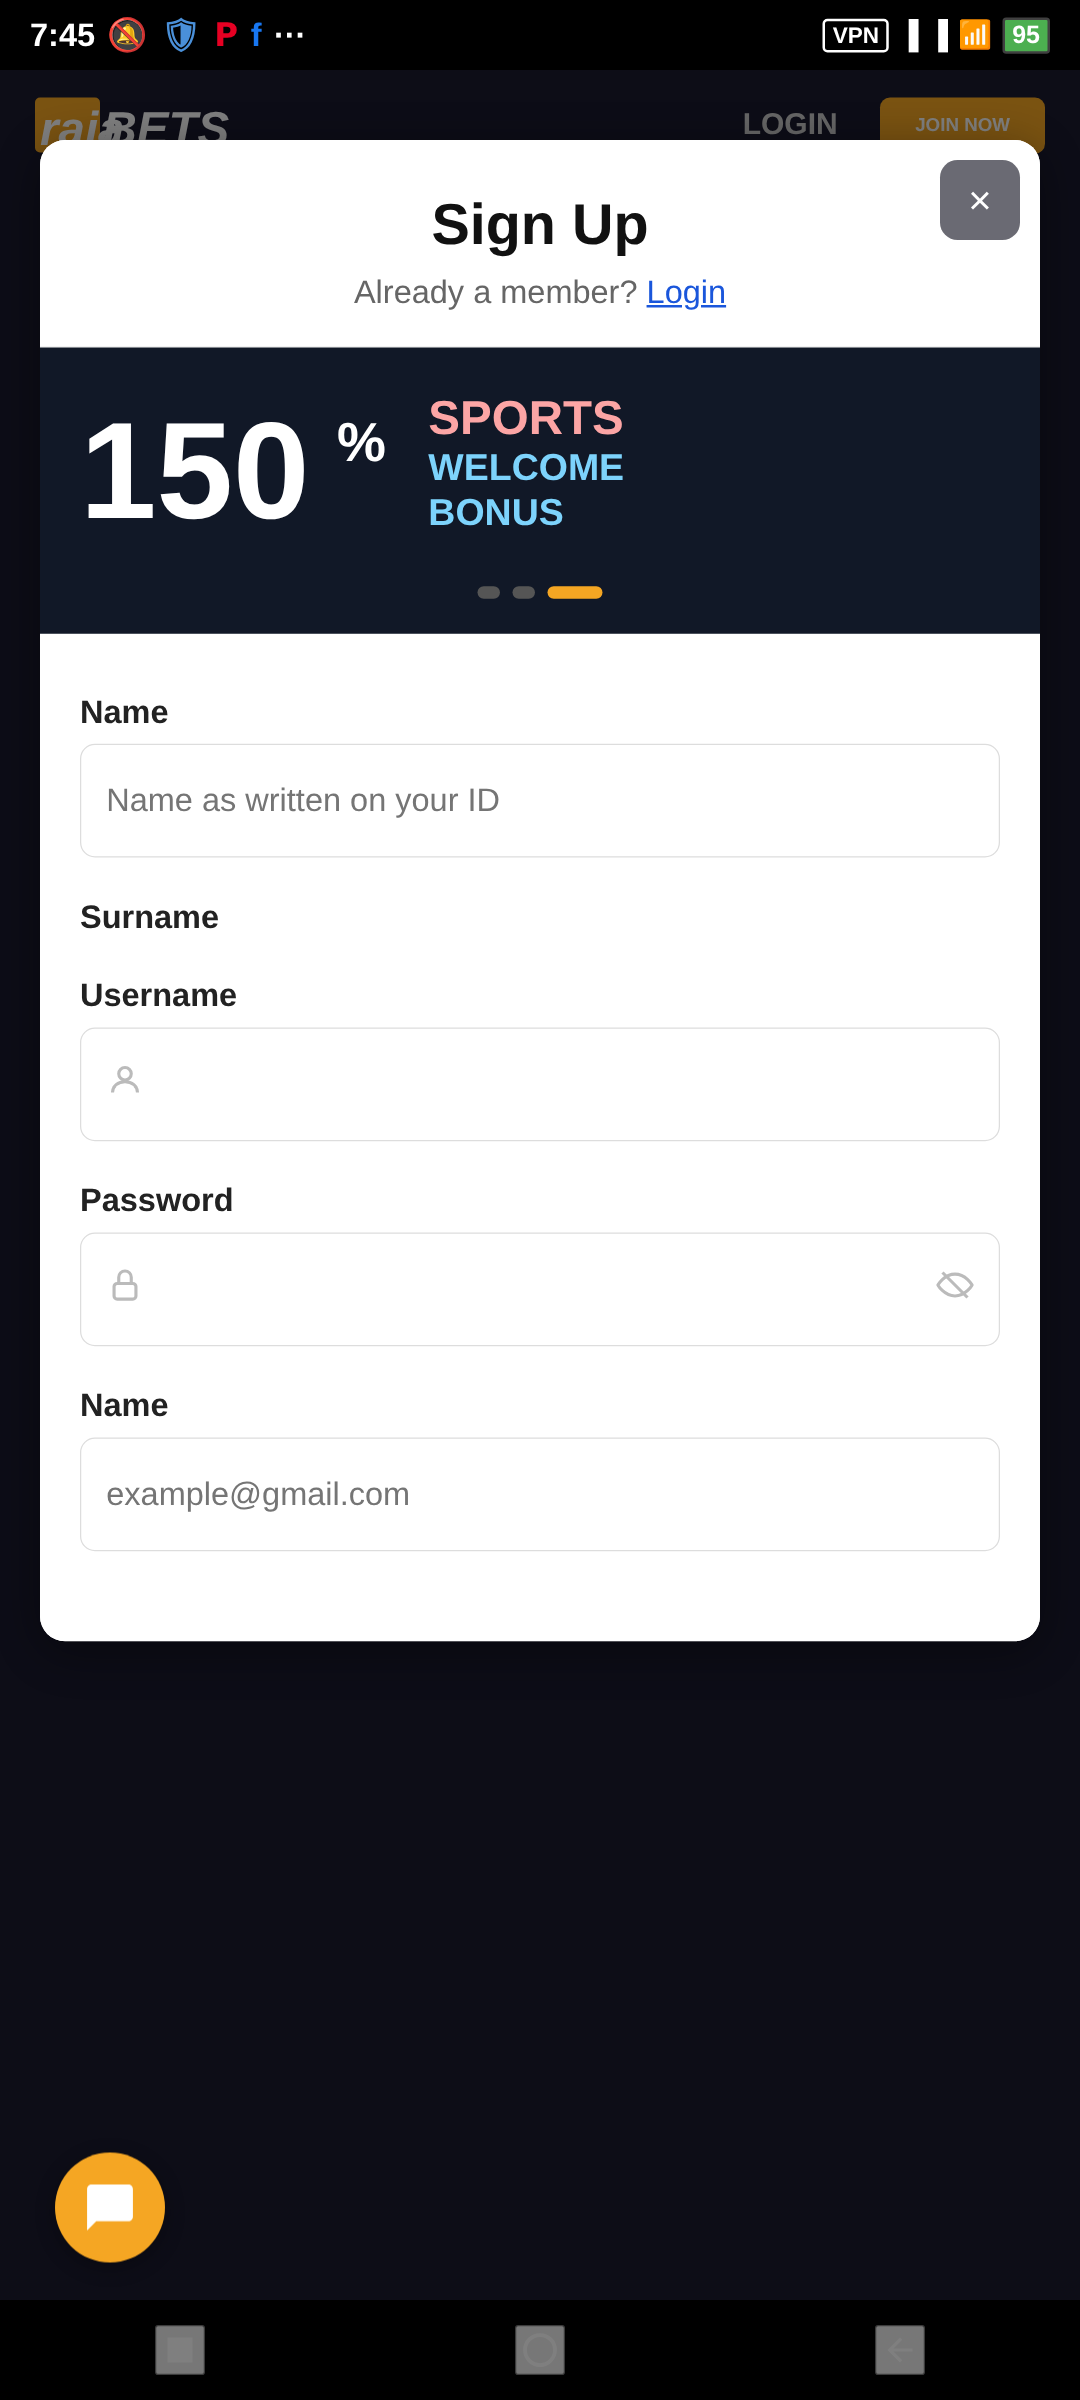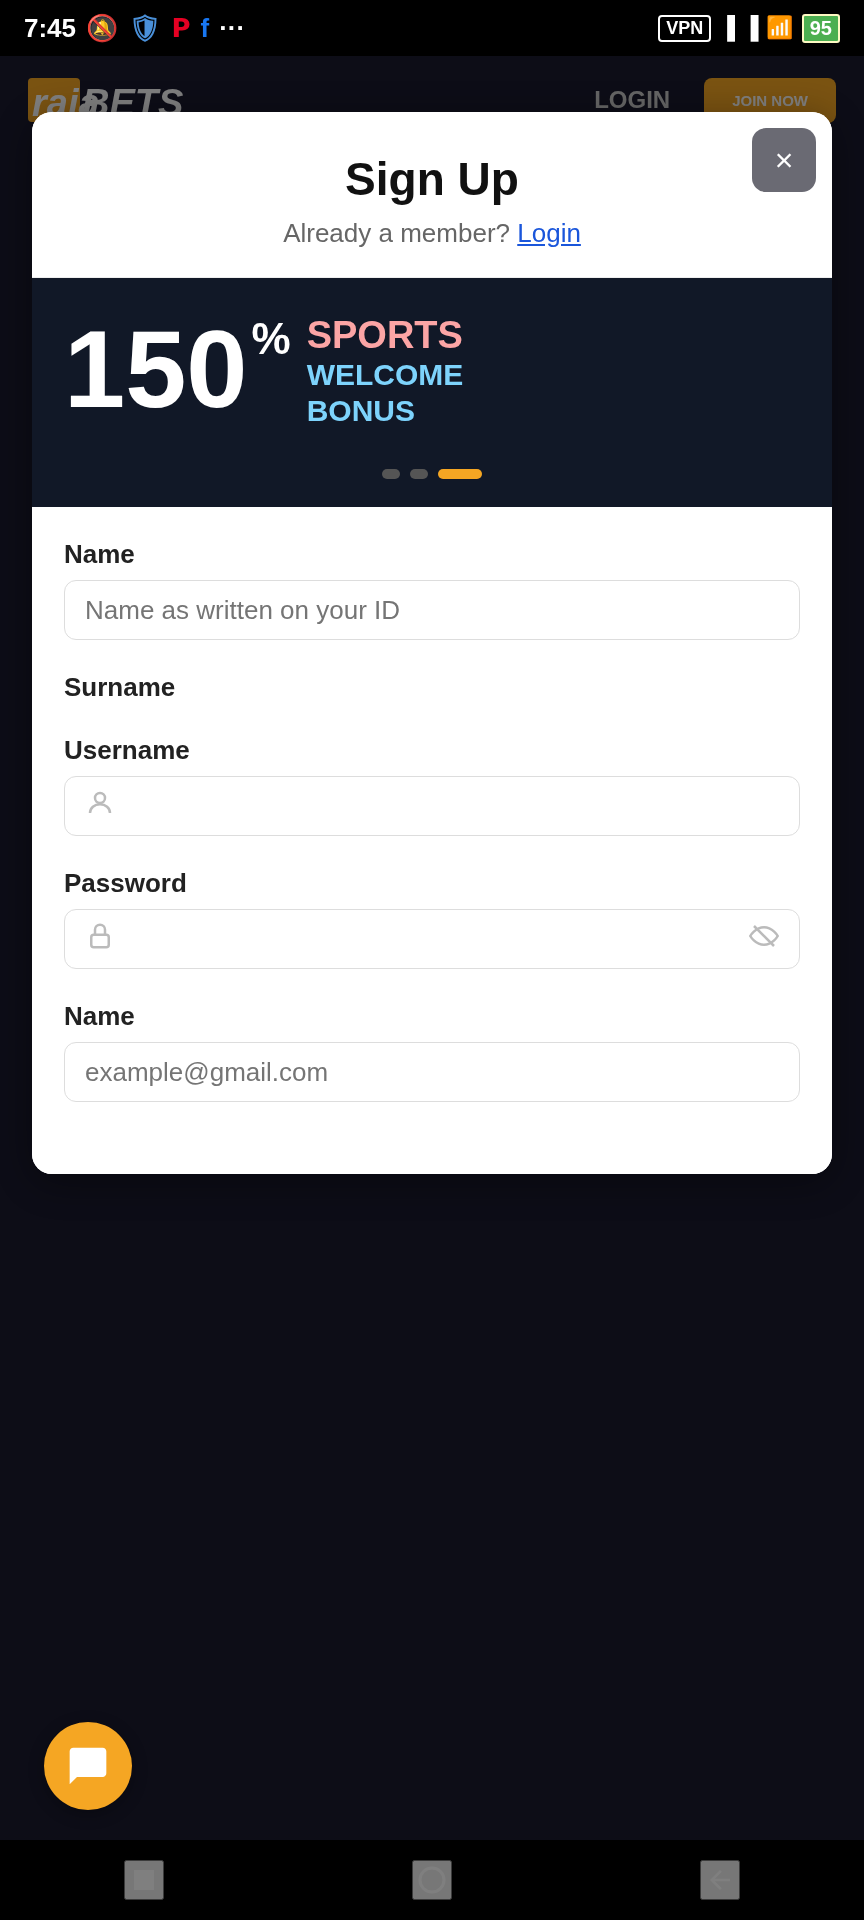--- a/index.html
+++ b/index.html
@@ -151,22 +151,22 @@
     .promo-banner {
       background: #111827;
       padding: 36px 32px 28px;
       position: relative;
       display: flex;
       flex-direction: column;
       align-items: flex-start;
     }
     .promo-main {
       display: flex;
-      align-items: flex-start;
-      gap: 0;
+      align-items: center;
+      gap: 18px;
       margin-bottom: 10px;
     }
     .promo-150 {
       font-size: 110px;
       font-weight: 900;
       color: #fff;
       line-height: 1;
     }
     .promo-percent {
       font-size: 44px;
@@ -223,31 +223,32 @@
     }
     .form-group {
       margin-bottom: 32px;
     }
     .form-label {
       font-size: 26px;
       font-weight: 600;
       color: #222;
       margin-bottom: 10px;
       display: block;
+      margin-top: 15px;
     }
     .input-icon {
       color: #bbb;
       font-size: 30px;
       flex-shrink: 0;
     }
     .input-row {
       display: flex;
       align-items: center;
       width: 100%;
-      height: 60px;
+      height: 91px;
       border: 1.5px solid #ddd;
       border-radius: 12px;
       padding: 0 20px;
       background: #fff;
     }
     .input-row input {
       border: none;
       outline: none;
       font-size: 26px;
       color: #aaa;
@@ -319,21 +320,21 @@
     <span style="color:#4a90d9;">🛡</span>
     <span style="color:#e60023;">𝗣</span>
     <span style="color:#1877f2;">f</span>
     <span>···</span>
   </div>
   <div class="status-right">
     <span style="font-size:18px;border:2px solid #fff;border-radius:4px;padding:1px 6px;">VPN</span>
     <span>▐</span>
     <span>▐</span>
     <span>📶</span>
-    <span style="font-size:20px;border:2px solid #fef9c3;border-radius:3px;padding:1px 6px;background:#4caf50;">95</span>
+    <span style="font-size:20px;border:2px solid #404040;border-radius:3px;padding:1px 6px;background:#4caf50;">95</span>
   </div>
 </div>
 
 <div class="site-bg" style="position:relative; min-height:1864px;">
 
   <div class="nav-bar">
     <div class="logo-wrapper">
       <svg class="logo-svg" viewBox="0 0 200 60" xmlns="http://www.w3.org/2000/svg">
         <rect x="0" y="8" width="52" height="44" rx="4" fill="#f5a623"></rect>
         <text x="4" y="46" font-size="38" font-weight="900" font-style="italic" fill="#fff" font-family="Arial">raja</text>

